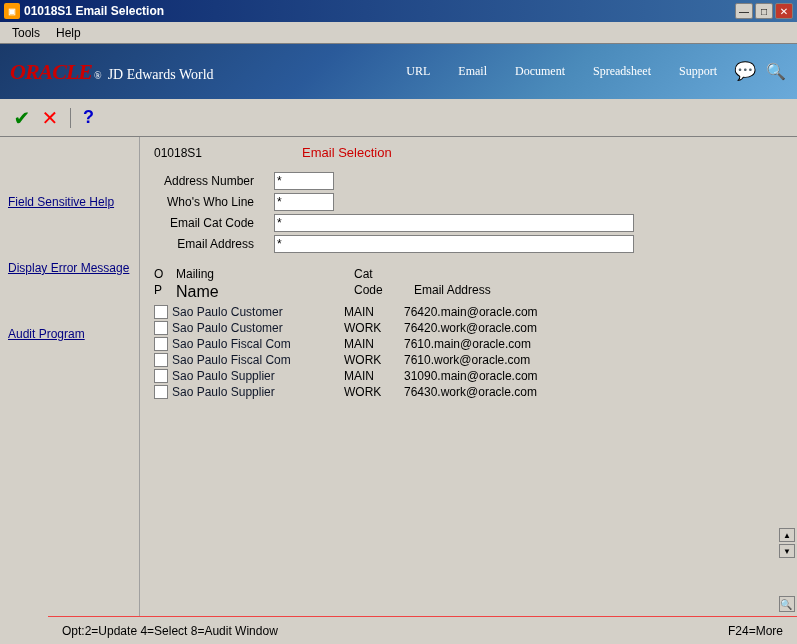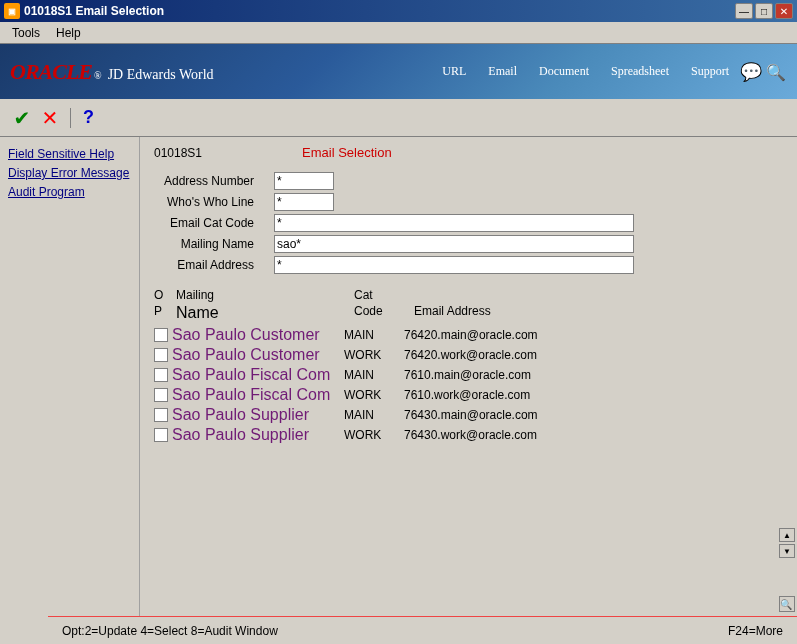--- a/index.html
+++ b/index.html
@@ -41,21 +41,21 @@
       align-items: center;
       justify-content: space-between;
       padding: 0 10px;
       position: relative;
       font-family: Liberation Serif, serif;
     }
     .oracle-logo { display: flex; align-items: baseline; gap: 2px; }
     .oracle-text { color: #cc0000; font-size: 22px; font-weight: bold; font-style: italic; letter-spacing: -1px; }
     .oracle-registered { color: white; font-size: 10px; vertical-align: super; }
     .jde-text { color: white; font-size: 14px; font-weight: normal; margin-left: 4px; }
-    .header-nav { display: flex; gap: 2px; align-items: flex-end; }
+    .header-nav { display: flex; gap: 8px; align-items: flex-start; }
     .nav-btn { color: white; font-size: 12px; padding: 4px 10px; cursor: pointer; text-decoration: none; }
     .header-icon-btn { width: 22px; height: 22px; cursor: pointer; display: flex; align-items: center; justify-content: center; color: white; font-size: 14px; }
 
     
     .toolbar {
       background: #d4d0c8;
       height: 38px;
       display: flex;
       align-items: center;
       padding: 0 10px;
@@ -73,21 +73,21 @@
       background: #d4d0c8;
     }
 
     
     .sidebar {
       width: 140px;
       background: #d4d0c8;
       padding: 8px 6px;
       border-right: 1px solid #a0a0a0;
     }
-    .sidebar-item { padding: 2px 2px; cursor: pointer; font-size: 12px; color: #000080; text-decoration: underline; margin-bottom: 1px; }
+    .sidebar-item { padding: 2px 2px; cursor: pointer; font-size: 12px; color: #000080; text-decoration: underline; margin-bottom: 1px; margin-top: 48px; }
 
     
     .content {
       flex: 1;
       padding: 8px 14px;
       background: #d4d0c8;
       overflow-y: auto;
     }
 
     
@@ -101,21 +101,21 @@
     .field-input { height: 18px; border: 1px solid #808080; background: white; font-size: 12px; padding: 0 2px; outline: none; }
     .field-input-short { width: 60px; }
     .field-input-long { width: 360px; }
 
     
     .results-table { margin-top: 14px; width: 100%; }
     .table-header-row { display: flex; margin-bottom: 2px; }
 
     .table-row { display: flex; align-items: center; margin-bottom: 2px; }
     .row-checkbox { width: 14px; height: 14px; border: 1px solid #808080; background: white; margin-right: 4px; cursor: pointer; flex-shrink: 0; }
-    .row-name { width: 172px; font-size: 16px; color: #701a75; }
+    .row-name { width: 172px; font-size: 12px; color: #0f172a; }
     .row-cat { width: 60px; font-size: 12px; color: #000; }
     .row-email { flex: 1; font-size: 12px; color: #000; }
 
     
     .status-bar {
       background: #d4d0c8;
       height: 28px;
       display: flex;
       align-items: center;
       justify-content: space-between;
@@ -198,24 +198,20 @@
       <div class="field-row">
         <span class="field-label">Who's Who Line</span>
         <input class="field-input field-input-short" type="text" value="*" style="">
       </div>
 
       <div class="field-row">
         <span class="field-label">Email Cat Code</span>
         <input class="field-input field-input-long" type="text" value="*" style="">
       </div>
 
-      <div class="field-row">
-        <span class="field-label">Mailing Name</span>
-        <input class="field-input field-input-long" type="text" value="sao*" style="">
-      </div>
 
       <div class="field-row">
         <span class="field-label">Email Address</span>
         <input class="field-input field-input-long" type="text" value="*" style="">
       </div>
 
       <div class="results-table">
 
         <div class="table-header-row">
           <div style="width:20px;font-size:12px;">O</div>
@@ -252,21 +248,21 @@
         <div class="table-row">
           <div class="row-checkbox"></div>
           <div class="row-name">Sao Paulo Fiscal Com</div>
           <div class="row-cat">WORK</div>
           <div class="row-email">7610.work@oracle.com</div>
         </div>
         <div class="table-row">
           <div class="row-checkbox"></div>
           <div class="row-name">Sao Paulo Supplier</div>
           <div class="row-cat">MAIN</div>
-          <div class="row-email">76430.main@oracle.com</div>
+          <div class="row-email">31090.main@oracle.com</div>
         </div>
         <div class="table-row">
           <div class="row-checkbox"></div>
           <div class="row-name">Sao Paulo Supplier</div>
           <div class="row-cat">WORK</div>
           <div class="row-email">76430.work@oracle.com</div>
         </div>
       </div>
     </div>
 

